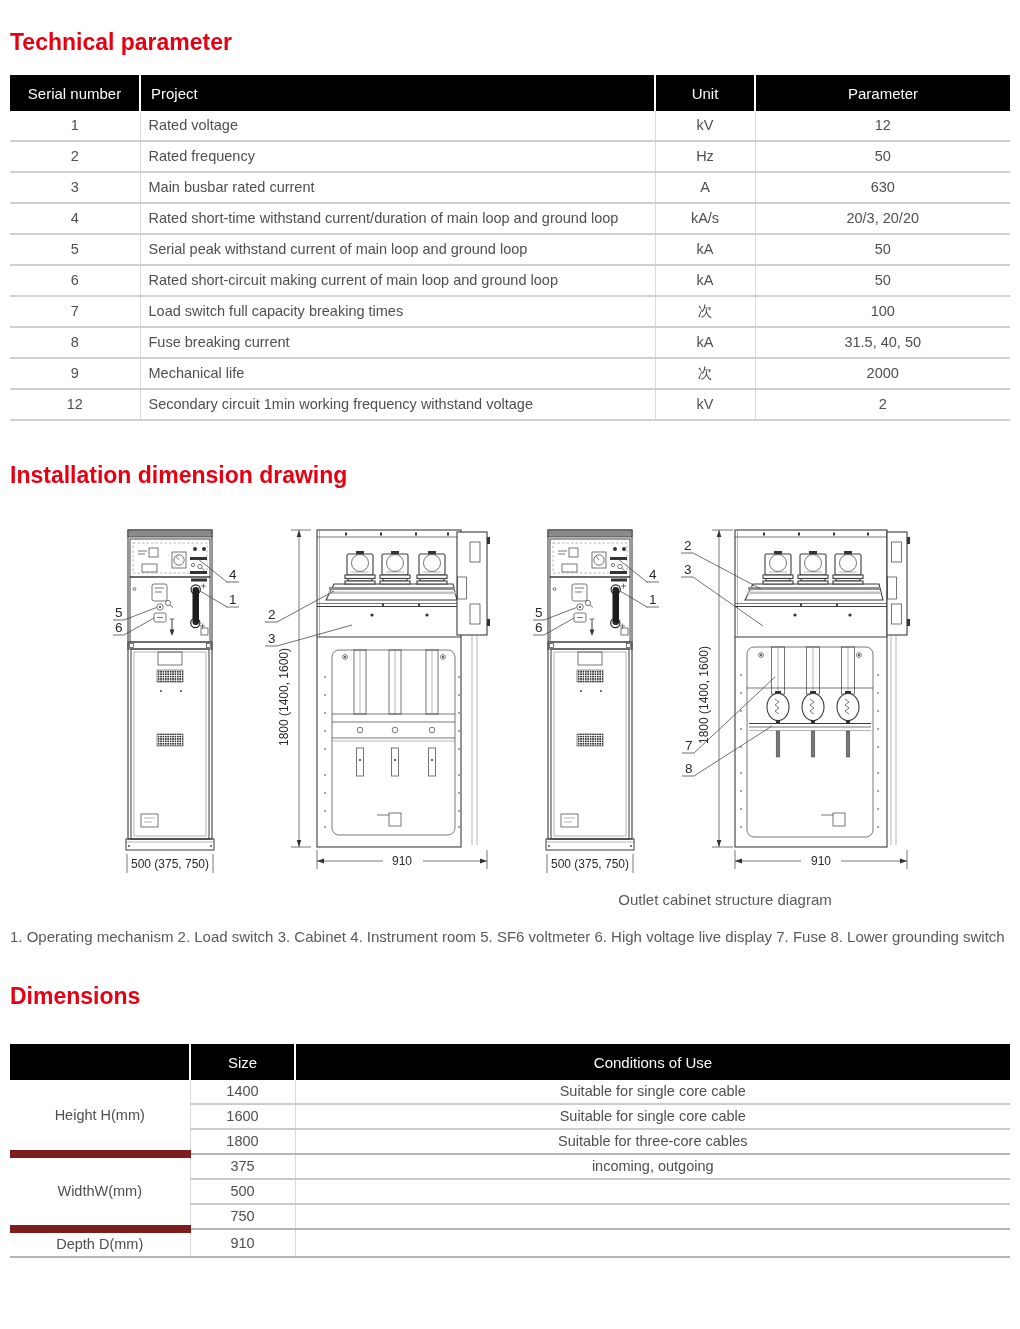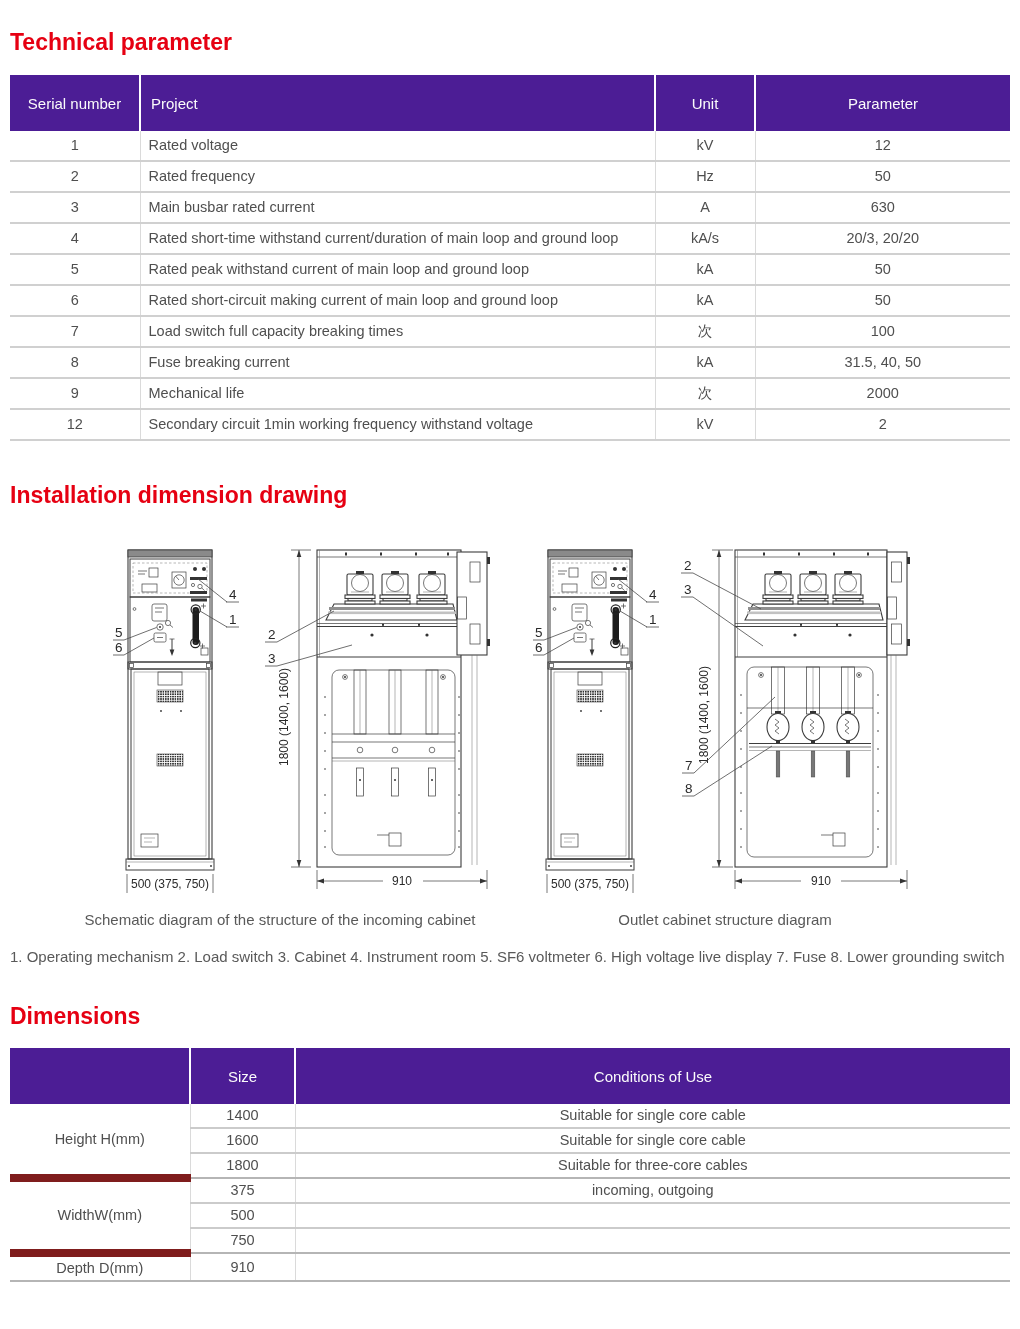--- a/index.html
+++ b/index.html
@@ -11,24 +11,24 @@
     color:#e60012;font-size:23px;font-weight:bold;line-height:26px;
     margin:0 0 0 10px;
   }
   .t1{margin-top:29px;}
   .t2{margin-top:41px;}
   .t3{margin-top:33px;}
 
   
   table{border-collapse:collapse;table-layout:fixed;margin-left:10px;width:1000px;}
   table.params{margin-top:20px;}
-  table.dims{margin-top:19px;}
+  table.dims{margin-top:35px;}
   thead th{
-    background:#4c1d95;color:#fbfbfb;font-weight:normal;font-size:15px;
-    height:32px;border-right:2px solid #ffffff;text-align:center;padding:12px 6px;
+    background:#000000;color:#fbfbfb;font-weight:normal;font-size:15px;
+    height:32px;border-right:2px solid #ffffff;text-align:center;padding:2px 6px;
   }
   thead th:last-child{border-right:none;}
   thead th.h-project{text-align:left;padding-left:10px;}
   tbody td{
     font-size:14.5px;color:#4f4f4f;text-align:center;
     border-bottom:2px solid #d0d0d0;border-right:1px solid #dadada;
     padding:4px 8px;line-height:19px;
   }
   tbody td:last-child{border-right:none;}
   table.params td.project-cell{text-align:left;}
@@ -98,21 +98,21 @@
         <td class="parameter-cell">630</td>
       </tr>
       <tr>
         <td class="serial-cell">4</td>
         <td class="project-cell">Rated short-time withstand current/duration of main loop and ground loop</td>
         <td class="unit-cell">kA/s</td>
         <td class="parameter-cell">20/3,  20/20</td>
       </tr>
       <tr>
         <td class="serial-cell">5</td>
-        <td class="project-cell">Rated peak withstand current of main loop and ground loop</td>
+        <td class="project-cell">Serial peak withstand current of main loop and ground loop</td>
         <td class="unit-cell">kA</td>
         <td class="parameter-cell">50</td>
       </tr>
       <tr>
         <td class="serial-cell">6</td>
         <td class="project-cell">Rated short-circuit making current of main loop and ground loop</td>
         <td class="unit-cell">kA</td>
         <td class="parameter-cell">50</td>
       </tr>
       <tr>
@@ -572,21 +572,20 @@
     <line class="ld" x1="19" y1="226" x2="100" y2="150"></line>
       <line class="ld" x1="7" y1="226" x2="19" y2="226"></line>
     <text class="lbl" x="10" y="223">7</text>
     <line class="ld" x1="19" y1="249" x2="97" y2="199"></line>
       <line class="ld" x1="7" y1="249" x2="19" y2="249"></line>
     <text class="lbl" x="10" y="246">8</text>
   </svg>
 </div>
 
 <div class="captions-row">
-  <div class="caption incoming">Schematic diagram of the structure of the incoming cabinet</div>
   <div class="caption outlet">Outlet cabinet structure diagram</div>
 </div>
 
 <p class="legend">1. Operating mechanism 2. Load switch 3. Cabinet 4. Instrument room 5. SF6 voltmeter 6. High voltage live display 7. Fuse 8. Lower grounding switch</p>
 
 <h2 class="section-title t3">Dimensions</h2>
 
 <table class="dims">
   <colgroup>
       <col style="width:180px">

